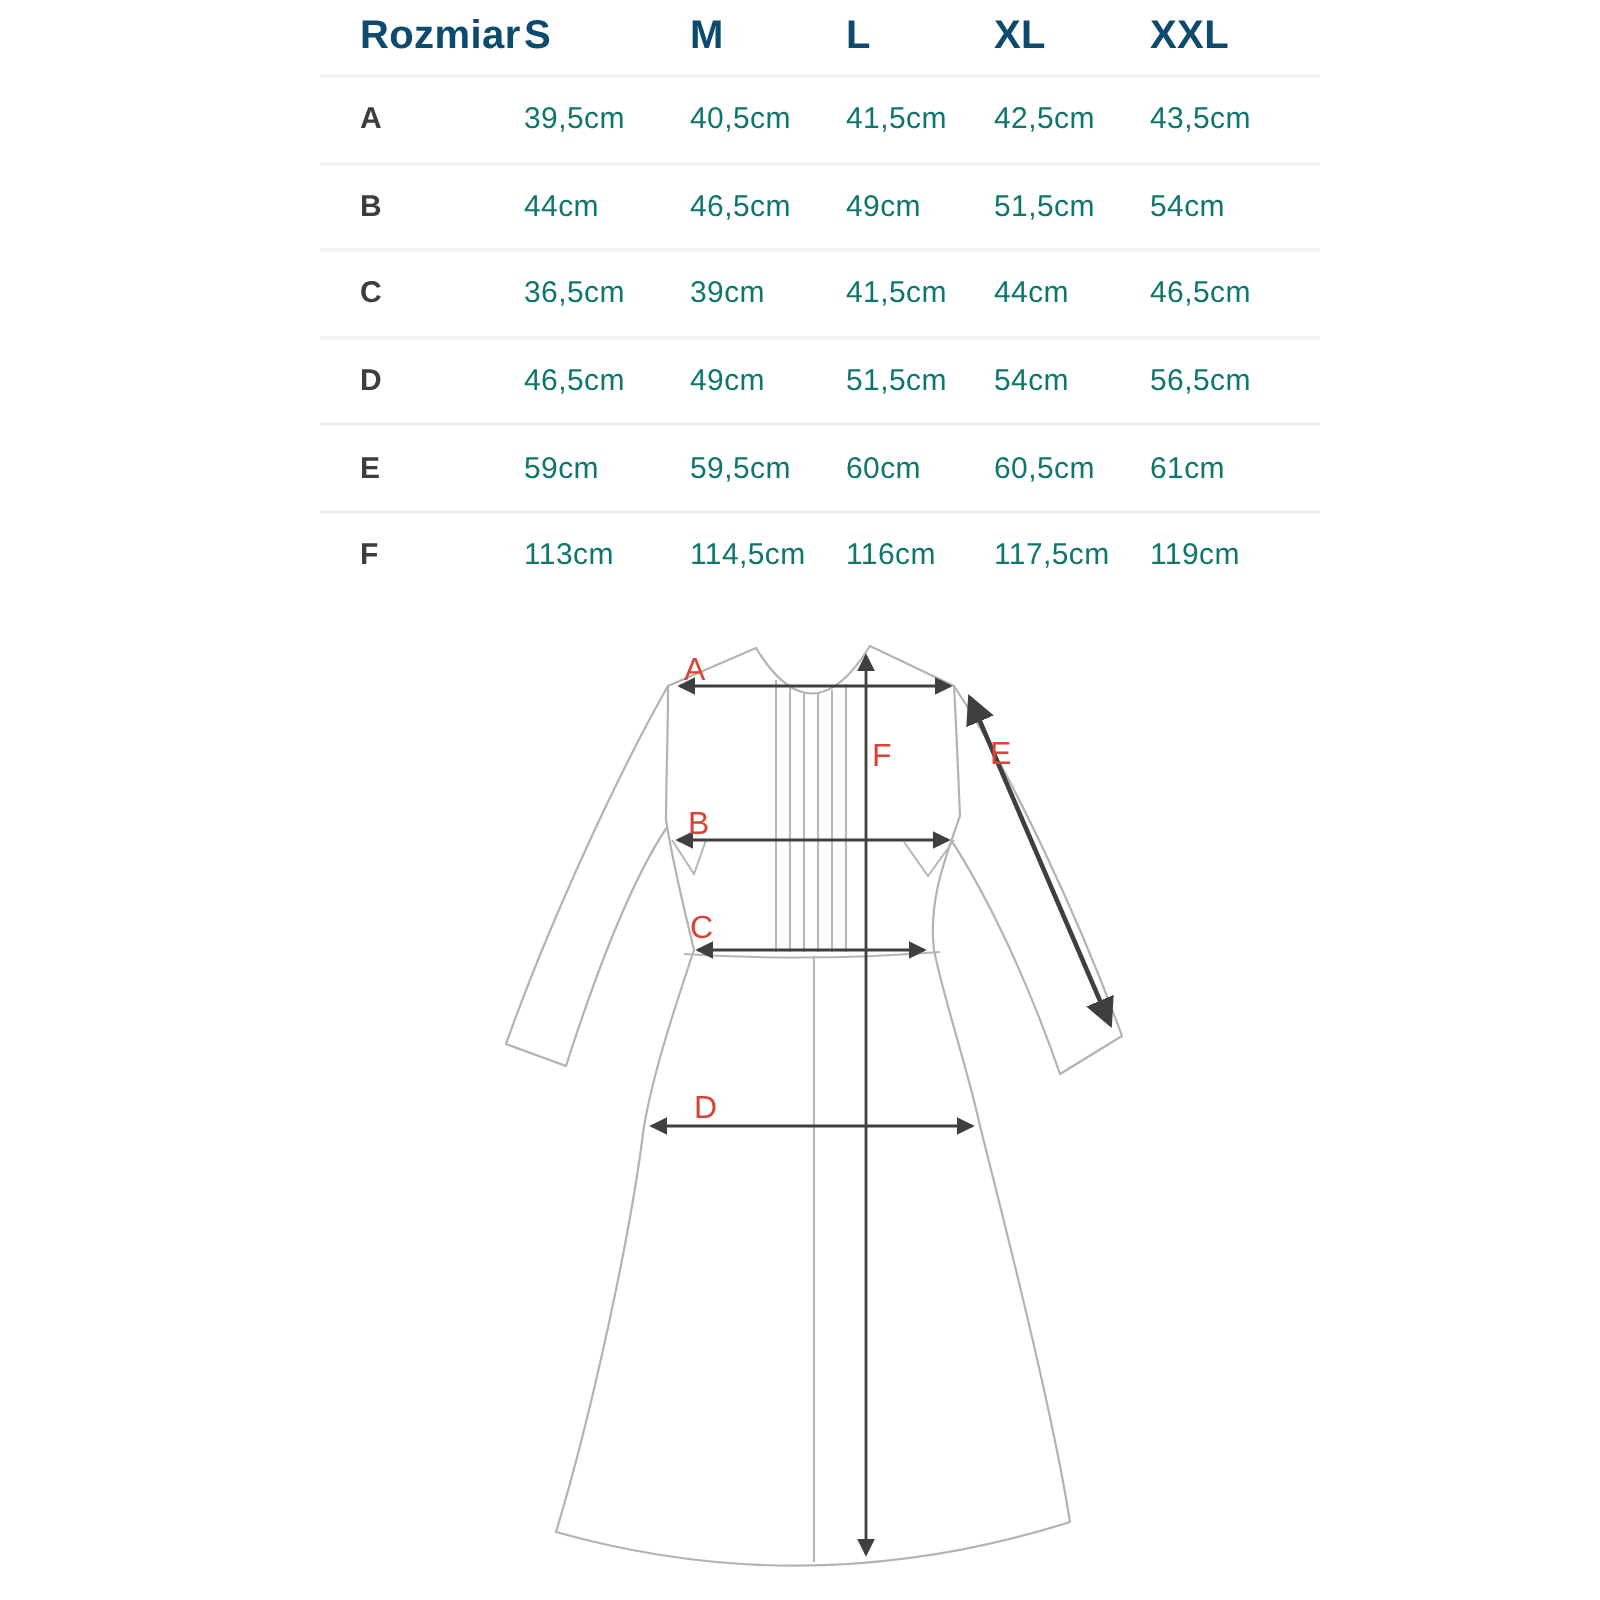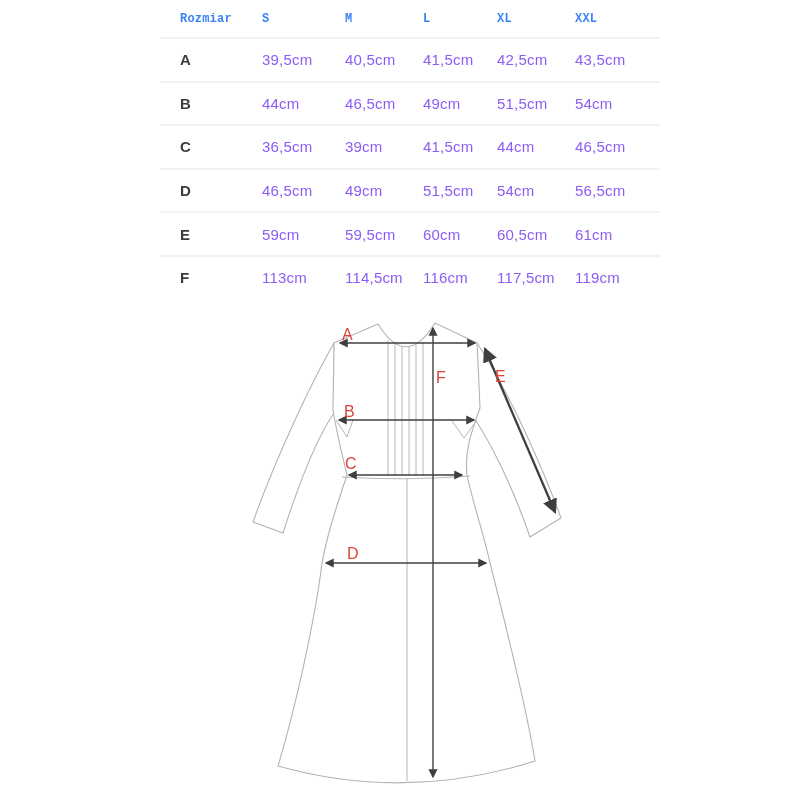--- a/index.html
+++ b/index.html
@@ -6,23 +6,23 @@
   #page{position:relative;width:800px;height:800px;background:#ffffff;overflow:hidden;
         font-family:"Liberation Sans",sans-serif;}
 
   
   .size-table{position:absolute;left:160px;top:0;width:500px;}
   .trow{display:grid;grid-template-columns:82px 83px 78px 74px 78px 85px;
         align-items:center;padding-left:20px;height:41.6px;
         border-bottom:2px solid #f4f2f1;}
   .trow.head{height:37px;}
   .trow:last-child{border-bottom:none;}
-  .hcell{font-weight:700;font-size:12px;color:#3b82f6;letter-spacing:.2px;font-family:Liberation Mono, monospace;}
+  .hcell{font-weight:700;font-size:20px;color:#0c4a6e;letter-spacing:.2px;}
   .lcell{font-weight:700;font-size:15px;color:#3d3d3d;}
-  .vcell{font-weight:400;font-size:15px;color:#8b5cf6;letter-spacing:.2px;}
+  .vcell{font-weight:400;font-size:15px;color:#0f766e;letter-spacing:.2px;}
 
   
   .diagram{position:absolute;left:0;top:300px;}
   .mlabel{font-family:"Liberation Sans",sans-serif;font-size:16px;font-weight:500;
           fill:#dc4337;}
 </style>
 </head>
 <body>
 
 <div id="page">

